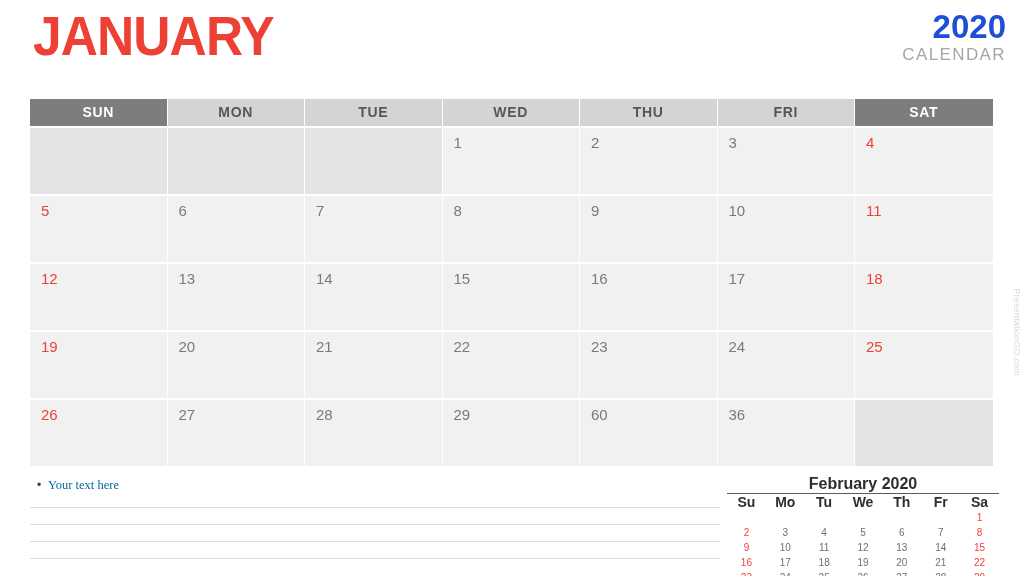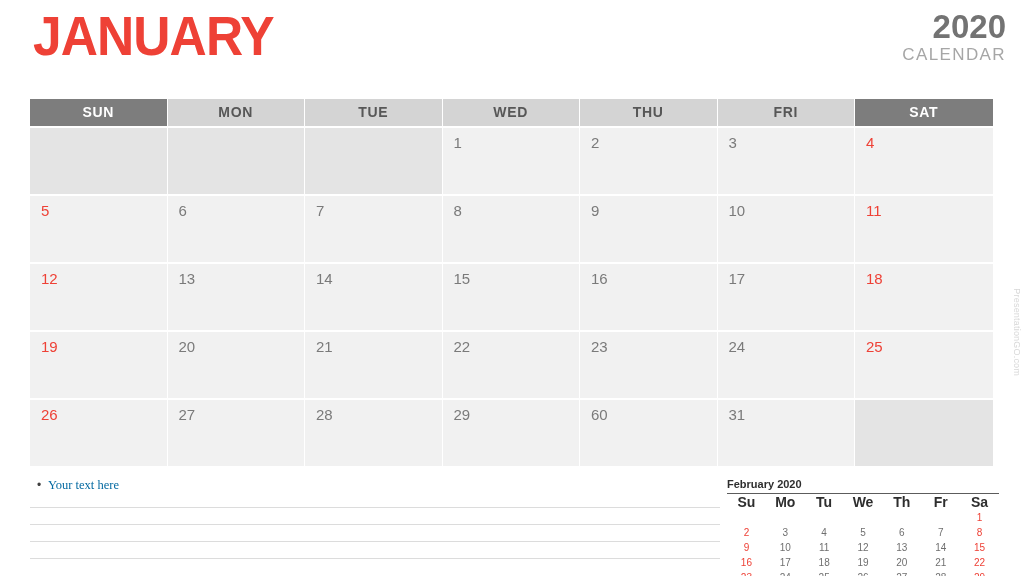--- a/index.html
+++ b/index.html
@@ -39,21 +39,21 @@
   #year-block {
     position: absolute;
     right: 18px;
     top: 10px;
     text-align: right;
   }
   #year-number {
     font-size: 33px;
     line-height: 34px;
     font-weight: bold;
-    color: #737373;
+    color: #1d4ed8;
     letter-spacing: 0px;
     font-family: "Liberation Sans", sans-serif;
   }
   #calendar-word {
     font-size: 17px;
     line-height: 21px;
     color: #a6a6a6;
     letter-spacing: 1.4px;
     font-family: "Liberation Sans", sans-serif;
   }
@@ -160,22 +160,22 @@
 
   
   #mini-calendar {
     position: absolute;
     left: 727px;
     top: 477px;
     width: 272px;
     font-family: "Liberation Sans", sans-serif;
   }
   #mini-title {
-    text-align: left;
-    font-size: 11px;
+    text-align: center;
+    font-size: 16px;
     font-weight: bold;
     color: #2e2e2e;
     line-height: 14px;
     padding-bottom: 2px;
   }
   #mini-rule {
     height: 1px;
     background: #5c5c5c;
     width: 100%;
   }
@@ -331,21 +331,21 @@
         <div class="grid-cell day-cell">
           <span class="day-number">28</span>
         </div>
         <div class="grid-cell day-cell">
           <span class="day-number">29</span>
         </div>
         <div class="grid-cell day-cell">
           <span class="day-number">60</span>
         </div>
         <div class="grid-cell day-cell">
-          <span class="day-number">31</span>
+          <span class="day-number">36</span>
         </div>
         <div class="grid-cell day-cell empty"></div>
       </div>
     </div>
 </div>
 
 <div id="notes-area">
   <div id="notes-bullet-row">
     <span id="notes-bullet">•</span>
     <span id="notes-text">Your text here</span>

